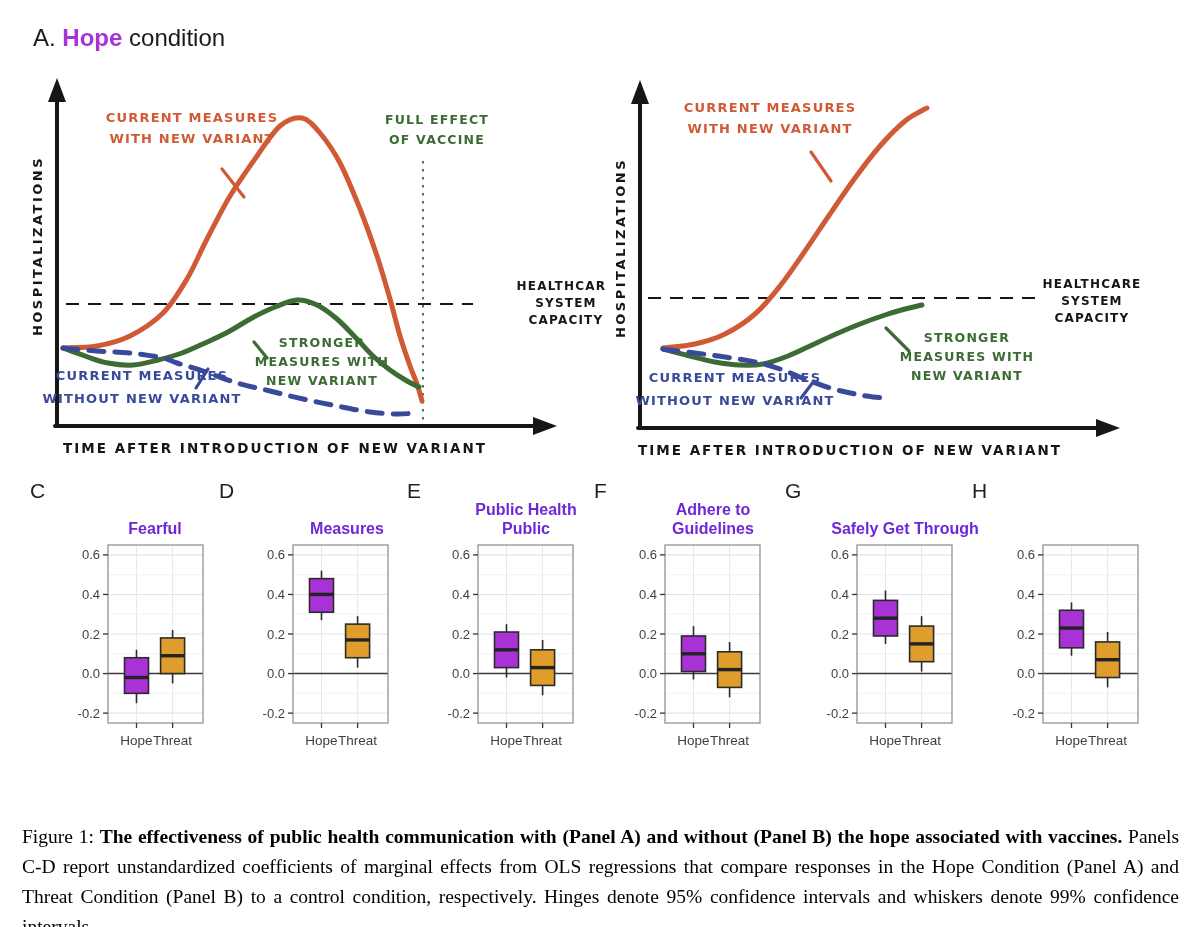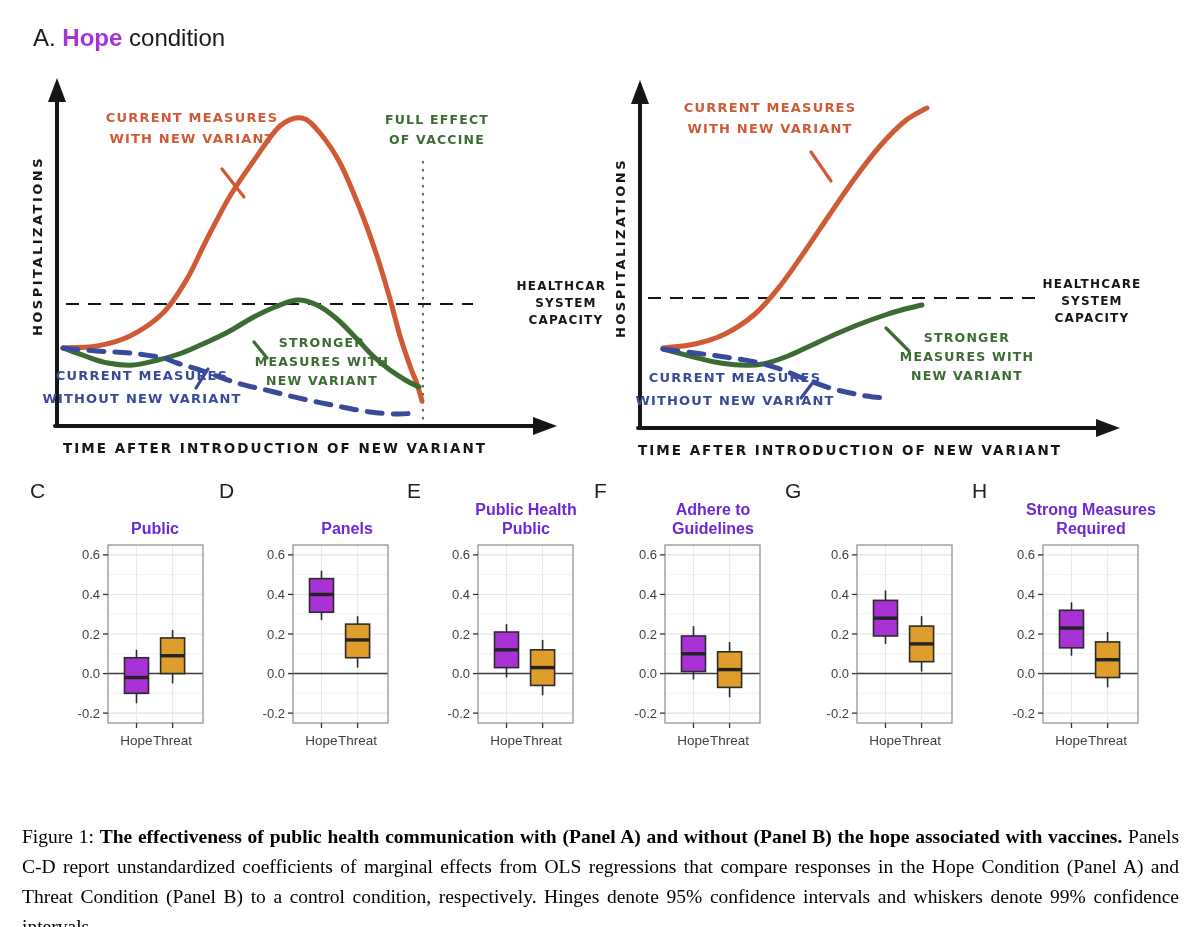--- a/index.html
+++ b/index.html
@@ -84,25 +84,25 @@
         <line x1="196" y1="332" x2="209" y2="315" stroke="#3a4a9b" stroke-width="3.2" stroke-linecap="round"></line>
       </svg></div>
 
   <span class="bp-letter" style="left:30px">C</span>
   <span class="bp-letter" style="left:219px">D</span>
   <span class="bp-letter" style="left:407px">E</span>
   <span class="bp-letter" style="left:594px">F</span>
   <span class="bp-letter" style="left:785px">G</span>
   <span class="bp-letter" style="left:972px">H</span>
 
-  <div class="bp-title" style="left:80px">Public</div>
-  <div class="bp-title" style="left:272px">Panels</div>
+  <div class="bp-title" style="left:80px">Fearful</div>
+  <div class="bp-title" style="left:272px">Measures</div>
   <div class="bp-title" style="left:451px">Public Health Public</div>
   <div class="bp-title" style="left:638px">Adhere to Guidelines</div>
-  <div class="bp-title" style="left:1016px">Strong Measures Required</div>
+  <div class="bp-title" style="left:830px">Safely Get Through</div>
 
   <div class="bp-mount" style="left:70px"><svg width="150" height="222" viewBox="0 0 150 222">
         <line x1="38" y1="176.11111111111111" x2="133" y2="176.11111111111111" stroke="#e3e3e3" stroke-width="1.1"></line>
         <line x1="38" y1="156.33333333333331" x2="133" y2="156.33333333333331" stroke="#efefef" stroke-width="0.8"></line>
         <line x1="38" y1="136.55555555555554" x2="133" y2="136.55555555555554" stroke="#e3e3e3" stroke-width="1.1"></line>
         <line x1="38" y1="116.77777777777779" x2="133" y2="116.77777777777779" stroke="#efefef" stroke-width="0.8"></line>
         <line x1="38" y1="97" x2="133" y2="97" stroke="#e3e3e3" stroke-width="1.1"></line>
         <line x1="38" y1="77.22222222222221" x2="133" y2="77.22222222222221" stroke="#efefef" stroke-width="0.8"></line>
         <line x1="38" y1="57.44444444444445" x2="133" y2="57.44444444444445" stroke="#e3e3e3" stroke-width="1.1"></line>
         <line x1="38" y1="37.66666666666667" x2="133" y2="37.66666666666667" stroke="#efefef" stroke-width="0.8"></line>

